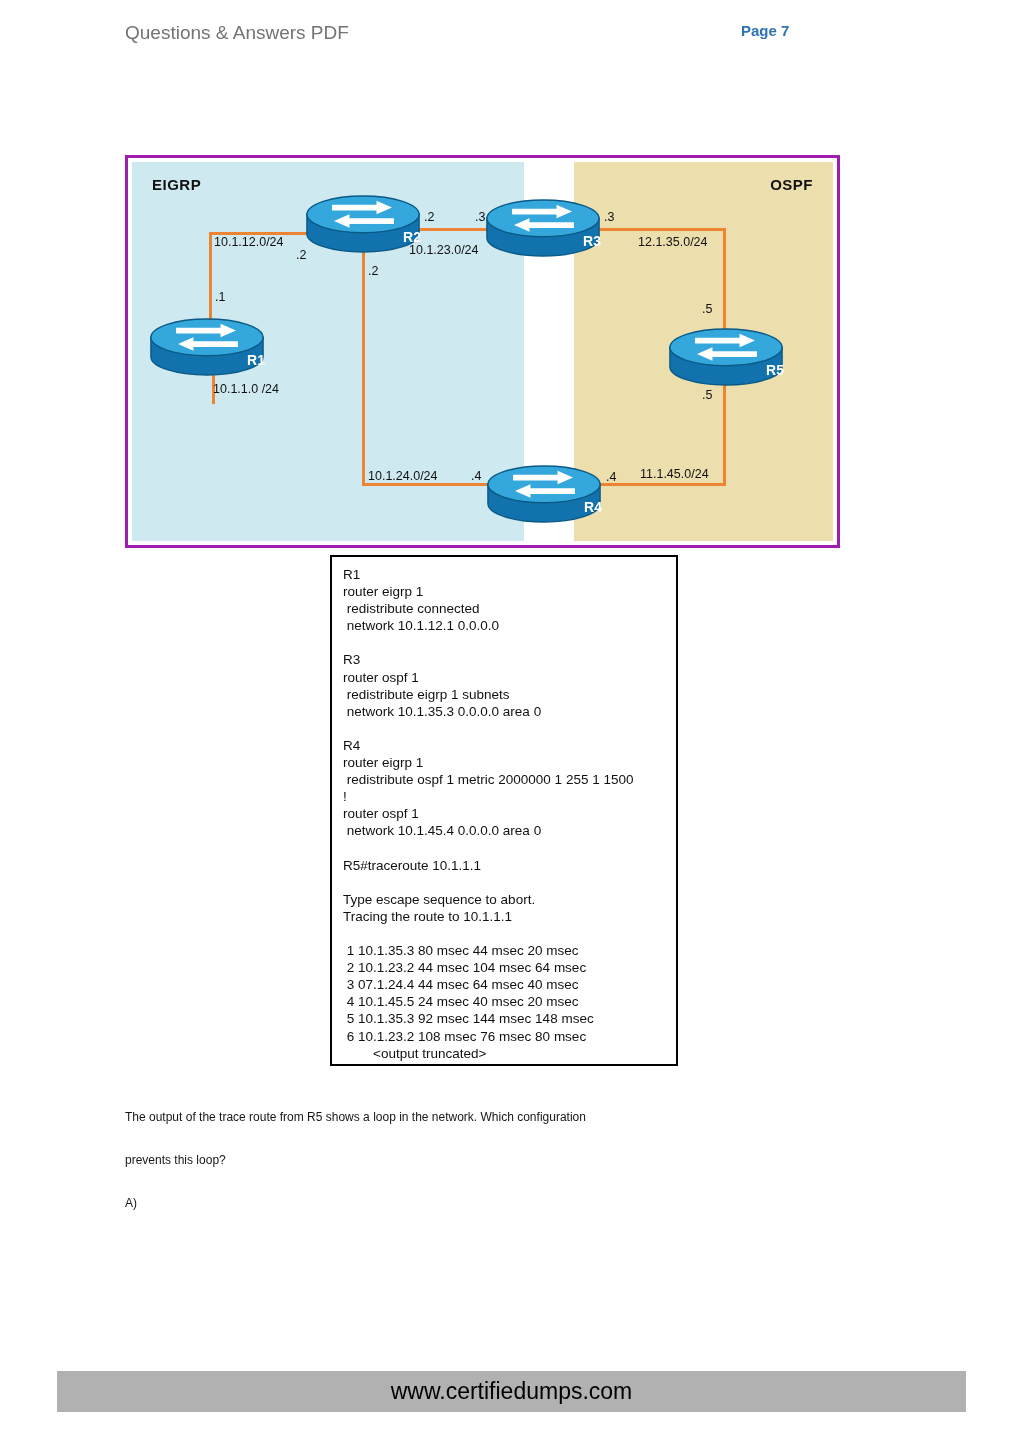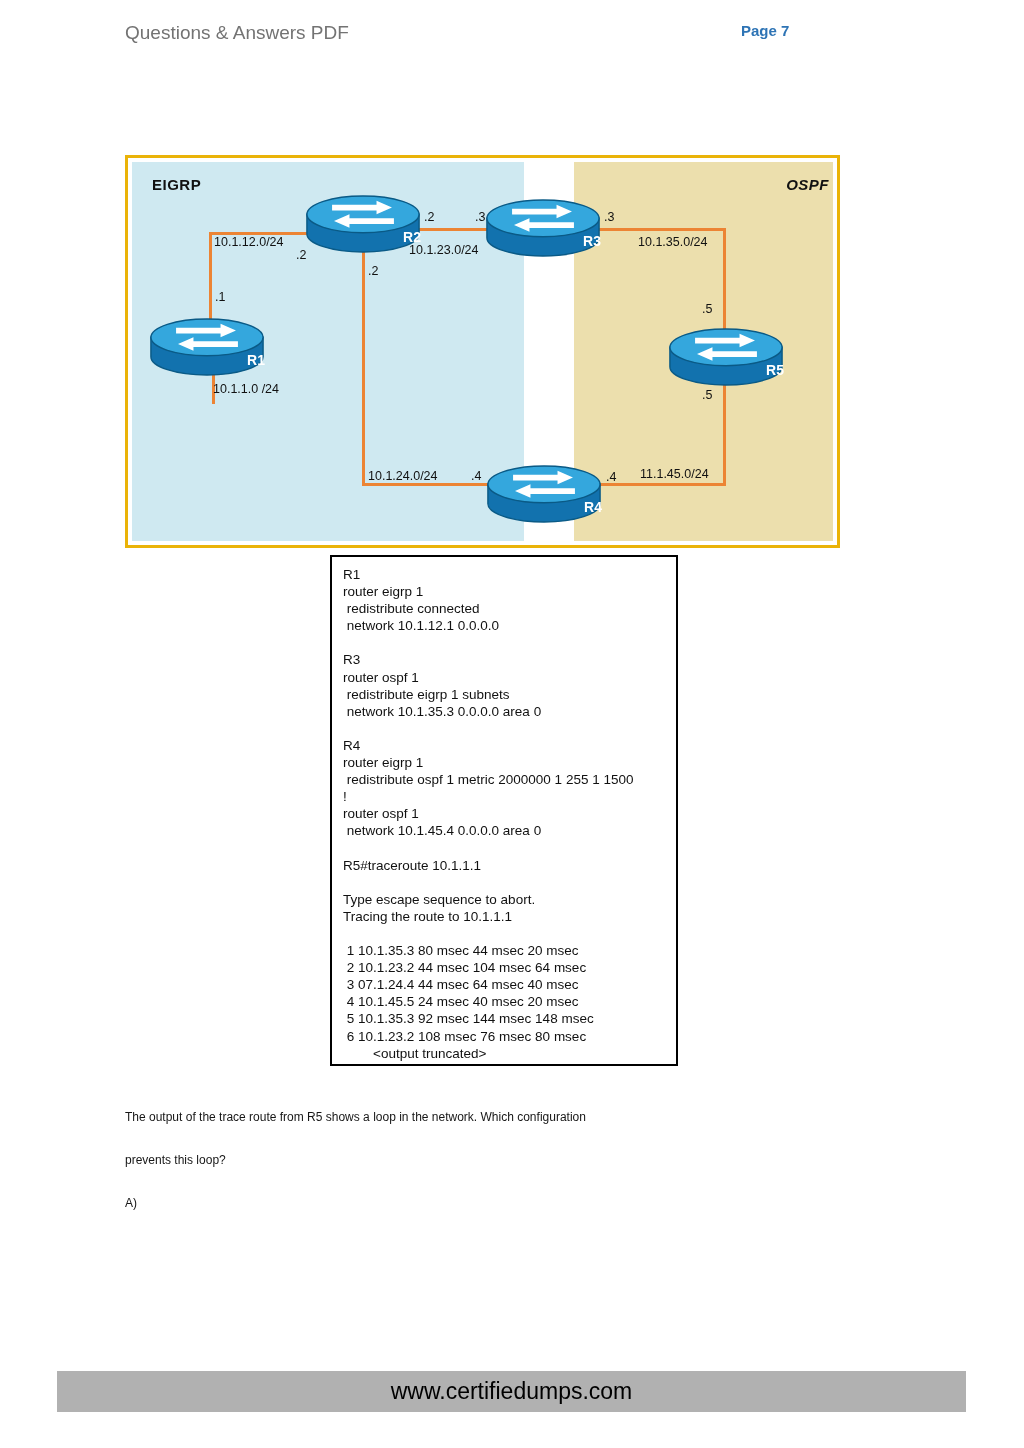--- a/index.html
+++ b/index.html
@@ -5,27 +5,27 @@
   * { margin:0; padding:0; box-sizing:border-box; }
   html,body { background:#ffffff; }
   .page {
     position:relative; width:1024px; height:1448px; background:#ffffff;
     font-family:"Liberation Sans", sans-serif; overflow:hidden;
   }
   .header-title { position:absolute; left:125px; top:22px; color:#737373; font-size:19px; font-weight:400; }
   .header-page  { position:absolute; left:741px; top:22px; color:#2e74b5; font-size:15px; font-weight:600; }
 
   
-  .diagram { position:absolute; left:125px; top:155px; width:715px; height:393px; border:3px solid #eab308; background:#fff; }
+  .diagram { position:absolute; left:125px; top:155px; width:715px; height:393px; border:3px solid #a21caf; background:#fff; }
   .region { position:absolute; top:4px; height:379px; }
   .region-eigrp { left:4px; width:392px; background:#cfe9f1; }
   .region-ospf  { left:446px; width:259px; background:#ecdfad; }
   .region-label { position:absolute; top:14px; font-size:15px; font-weight:bold; color:#111; letter-spacing:0.5px; }
   .region-eigrp .region-label { left:20px; }
-  .region-ospf  .region-label { right:4px;font-style:italic; }
+  .region-ospf  .region-label { right:20px; }
 
   .line { position:absolute; background:#ec8434; z-index:1; }
   .line.h { height:3px; }
   .line.v { width:3px; }
 
   .net-label, .if-label { position:absolute; font-size:12.5px; color:#111; z-index:3; white-space:nowrap; }
 
   .router { position:absolute; width:116px; height:62px; z-index:2; }
   .router svg { width:100%; height:100%; display:block; }
   .router-label { position:absolute; left:0; right:0; top:36px; text-align:right; color:#fff; font-size:14px; font-weight:bold; }
@@ -70,21 +70,21 @@
     <div class="line h" style="left:470px;top:70px;width:128px"></div>
     <div class="line v" style="left:595px;top:70px;height:110px"></div>
     <div class="line v" style="left:234px;top:88px;height:240px"></div>
     <div class="line h" style="left:234px;top:325px;width:134px"></div>
     <div class="line v" style="left:595px;top:222px;height:106px"></div>
     <div class="line h" style="left:465px;top:325px;width:133px"></div>
     <div class="line v" style="left:84px;top:212px;height:34px"></div>
 
     <span class="net-label" style="left:86px;top:77px">10.1.12.0/24</span>
     <span class="net-label" style="left:281px;top:85px">10.1.23.0/24</span>
-    <span class="net-label" style="left:510px;top:77px">10.1.35.0/24</span>
+    <span class="net-label" style="left:510px;top:77px">12.1.35.0/24</span>
     <span class="net-label" style="left:240px;top:311px">10.1.24.0/24</span>
     <span class="net-label" style="left:512px;top:309px">11.1.45.0/24</span>
     <span class="net-label" style="left:85px;top:224px">10.1.1.0 /24</span>
 
     <span class="if-label" style="left:87px;top:132px">.1</span>
     <span class="if-label" style="left:168px;top:90px">.2</span>
     <span class="if-label" style="left:296px;top:52px">.2</span>
     <span class="if-label" style="left:347px;top:52px">.3</span>
     <span class="if-label" style="left:476px;top:52px">.3</span>
     <span class="if-label" style="left:574px;top:144px">.5</span>

